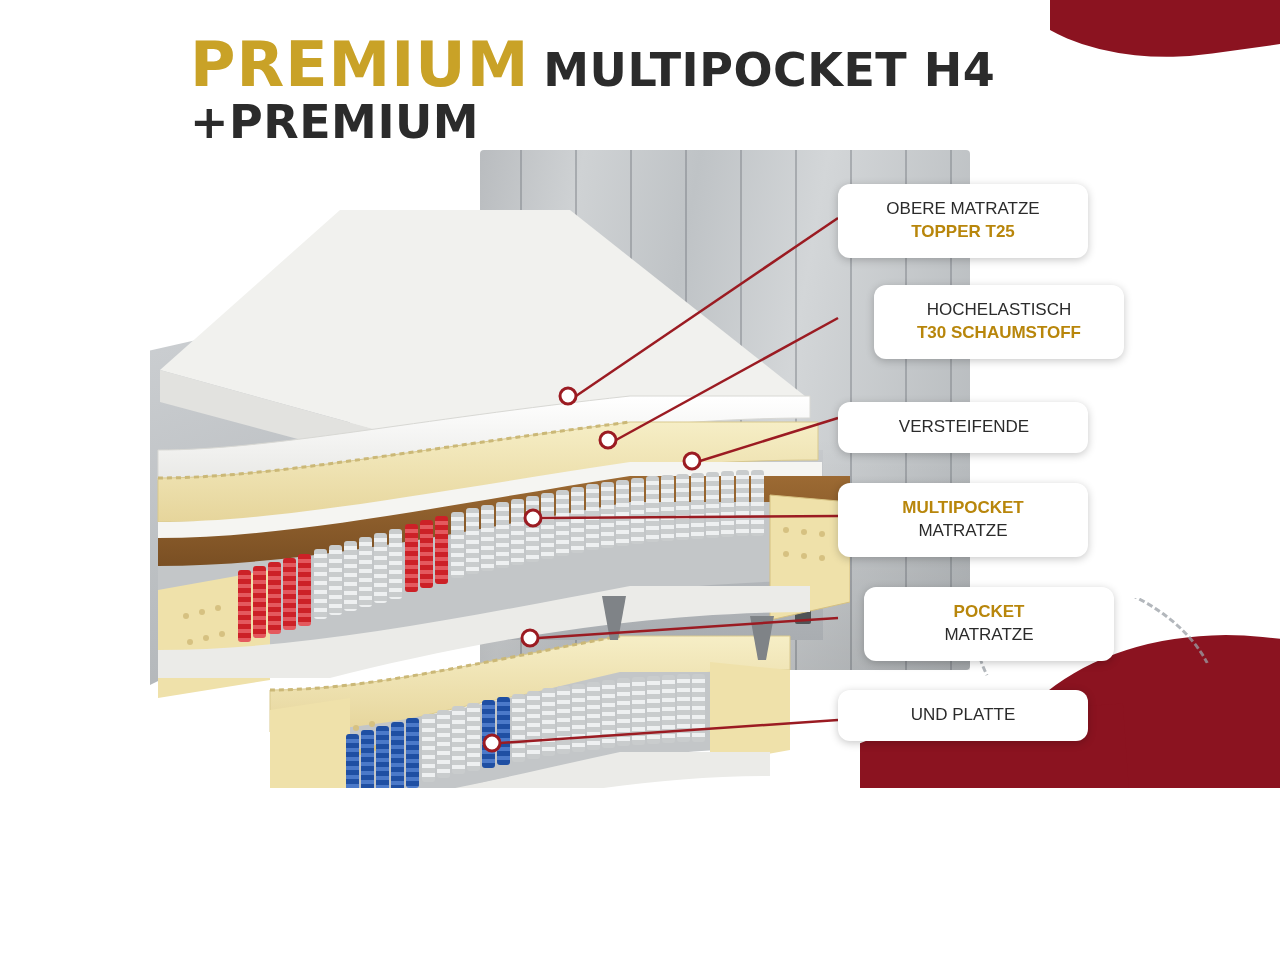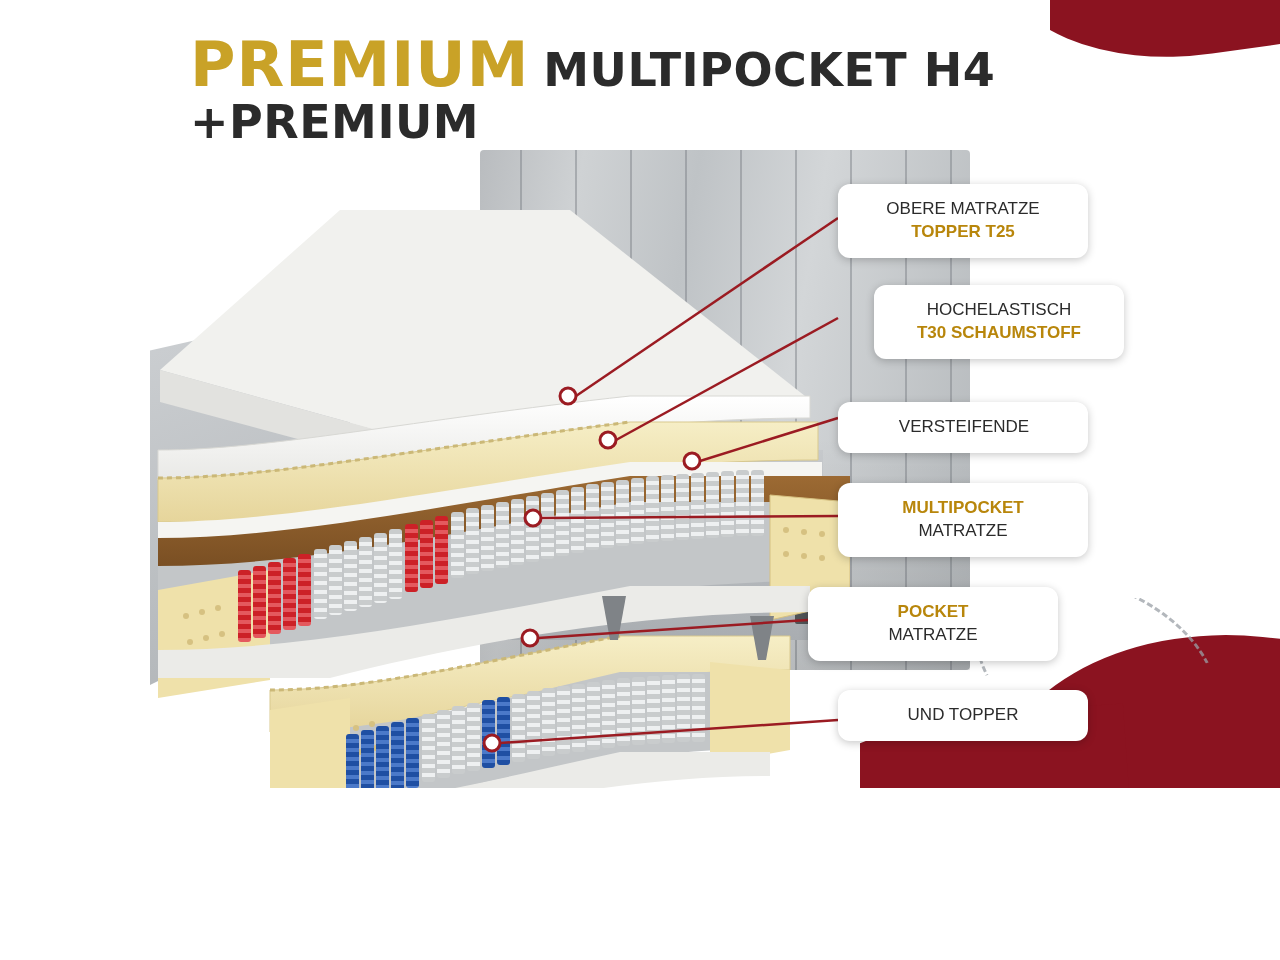--- a/index.html
+++ b/index.html
@@ -60,21 +60,21 @@
   }
   .callout .l1{font-size:17px;color:#2b2b2b;line-height:1.35;}
   .callout .l2{font-size:17px;color:#2b2b2b;line-height:1.35;}
   .callout .gold{color:#b8860b;font-weight:bold;}
   .callout .dark{color:#2b2b2b;font-weight:normal;}
 
   .c1{left:838px;top:184px;}
   .c2{left:838px;top:285px;margin-left:36px;}
   .c3{left:838px;top:402px;padding-left:12px;}
   .c4{left:838px;top:483px;}
-  .c5{left:808px;top:587px;}
+  .c5{left:864px;top:587px;}
   .c6{left:838px;top:690px;}
 
   
   .lines{position:absolute;left:0;top:0;width:1280px;height:960px;pointer-events:none;}
 
   
   .bed{position:absolute;left:150px;top:150px;width:700px;height:790px;}
 
   .headboard{
     position:absolute;left:330px;top:0px;width:490px;height:520px;
@@ -325,16 +325,16 @@
     <div class="l1 gold">MULTIPOCKET</div>
     <div class="l2 dark">MATRATZE</div>
   </div>
 
   <div class="callout c5">
     <div class="l1 gold">POCKET</div>
     <div class="l2 dark">MATRATZE</div>
   </div>
 
   <div class="callout c6">
-    <div class="l2 dark">UND TOPPER</div>
+    <div class="l2 dark">UND PLATTE</div>
   </div>
 
 </div>
 
 </body></html>

